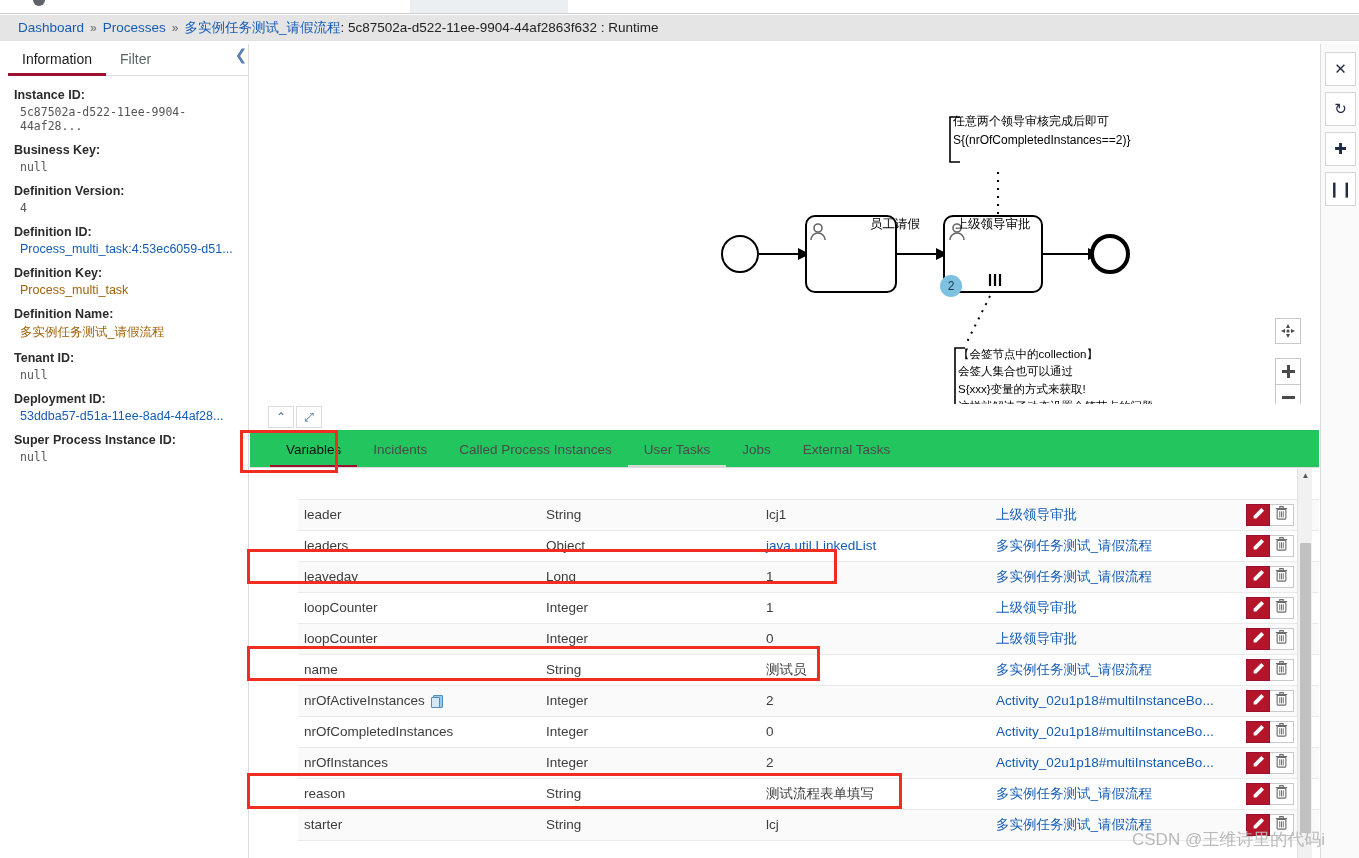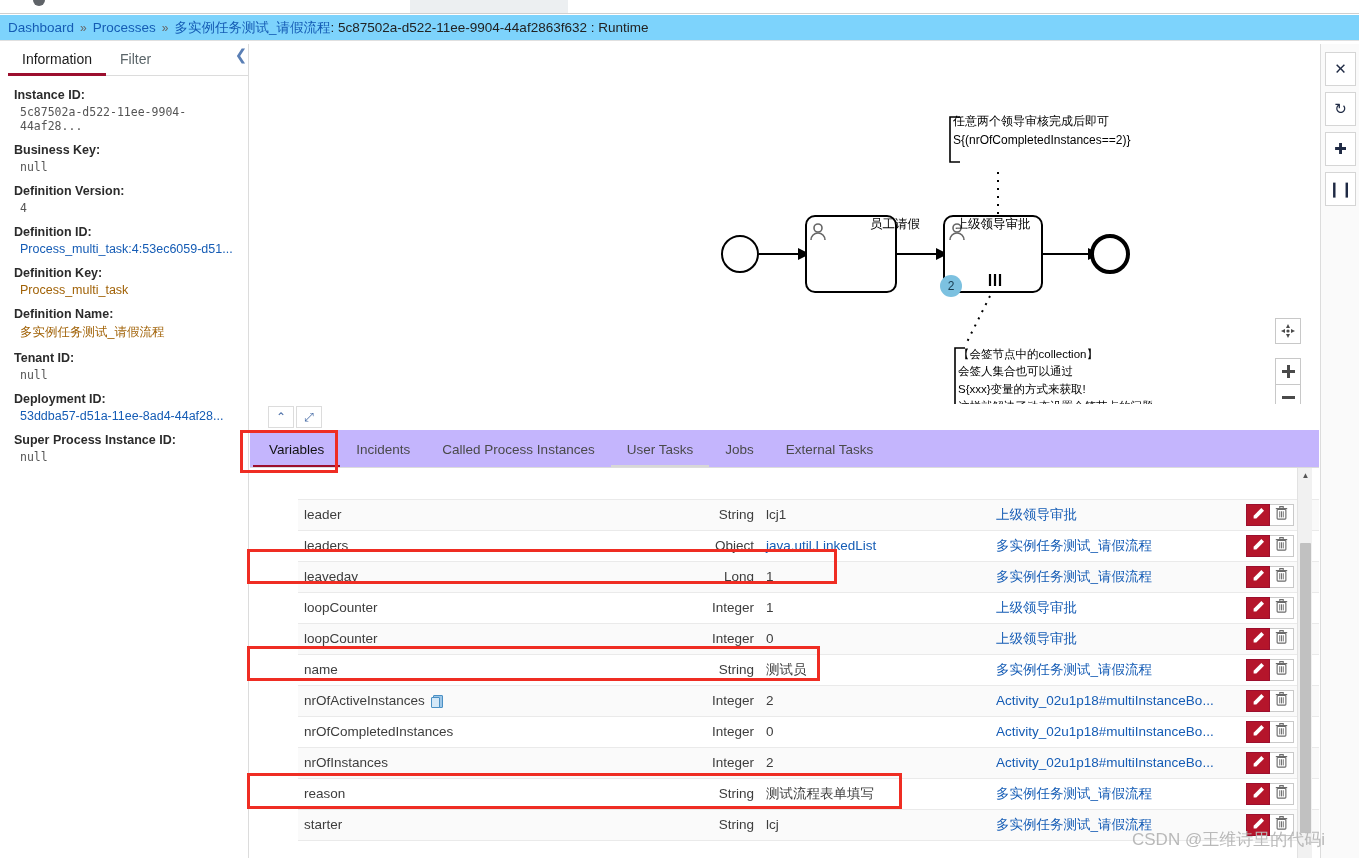--- a/index.html
+++ b/index.html
@@ -24,24 +24,24 @@
     background: #eceff1;
   }
   #browser-sliver .fav-ghost {
     position: absolute; left: 33px; top: -4px; width: 12px; height: 10px;
     background: #5f6368; border-radius: 0 0 7px 7px;
   }
 
   
   #breadcrumb {
     position: absolute; top: 15px; left: 0; width: 1359px; height: 26px;
-    background: #7dd3fc;
+    background: #e5e5e5;
     border-bottom: 1px solid #e0e0e0;
     display: flex; align-items: center;
-    padding-left: 8px;
+    padding-left: 18px;
     font-size: 13.5px;
     white-space: nowrap;
   }
   #breadcrumb a { color: #155cb5; text-decoration: none; }
   #breadcrumb .sep { color: #666; margin: 0 6px; font-size: 12px; }
   #breadcrumb .plain { color: #222; }
 
   
   #left-panel {
     position: absolute; top: 44px; left: 0; width: 249px; height: 814px;
@@ -99,22 +99,22 @@
   }
   #view-tools .vt {
     width: 26px; height: 22px; border: 1px solid #dcdcdc; background: #fff;
     display: flex; align-items: center; justify-content: center;
     color: #4b6fa8; cursor: pointer; font-size: 12px;
   }
 
   
   #bottom-tabs {
     position: absolute; top: 430px; left: 250px; width: 1069px; height: 38px;
-    background: #c4b5fd; border-bottom: 1px solid #dcdcdc;
-    display: flex; align-items: flex-end; padding-left: 3px;
+    background: #22c55e; border-bottom: 1px solid #dcdcdc;
+    display: flex; align-items: flex-end; padding-left: 20px;
   }
   #bottom-tabs .btab {
     padding: 0 16px 8px 16px; font-size: 13.5px; color: #4a4a4a;
     cursor: pointer; border-bottom: 2px solid transparent;
   }
   #bottom-tabs .btab.active { color: #111; border-bottom-color: #9c0f2e; }
   #bottom-tabs .btab.sub { border-bottom-color: #d7d7d7; }
 
   
   #var-table-wrap {
@@ -123,21 +123,21 @@
   }
   table#var-table { border-collapse: collapse; width: 1045px; table-layout: fixed; }
   table#var-table td {
     height: 31px; font-size: 13.5px; color: #3d3d3d;
     border-bottom: 1px solid #eaeaea; vertical-align: middle;
     padding: 0 6px; overflow: hidden; white-space: nowrap;
   }
   tr.vrow:nth-child(even) { background: #fafafa; }
   tr.vrow.clipped td { height: 12px; padding-top: 0; }
   td.c-name  { width: 242px; padding-left: 26px; }
-  td.c-type  { width: 220px; text-align: right; }
+  td.c-type  { width: 220px; }
   td.c-value { width: 230px; }
   td.c-scope { width: 250px; }
   td.c-act   { width: 103px; }
   td.c-value .vlink, td.c-scope .slink { color: #155cb5; cursor: pointer; }
   .clip-icon {
     display: inline-block; width: 12px; height: 13px; margin-left: 6px;
     vertical-align: -2px; position: relative;
   }
   .clip-icon:before {
     content: ""; position: absolute; left: 2px; top: 1px; width: 8px; height: 11px;

